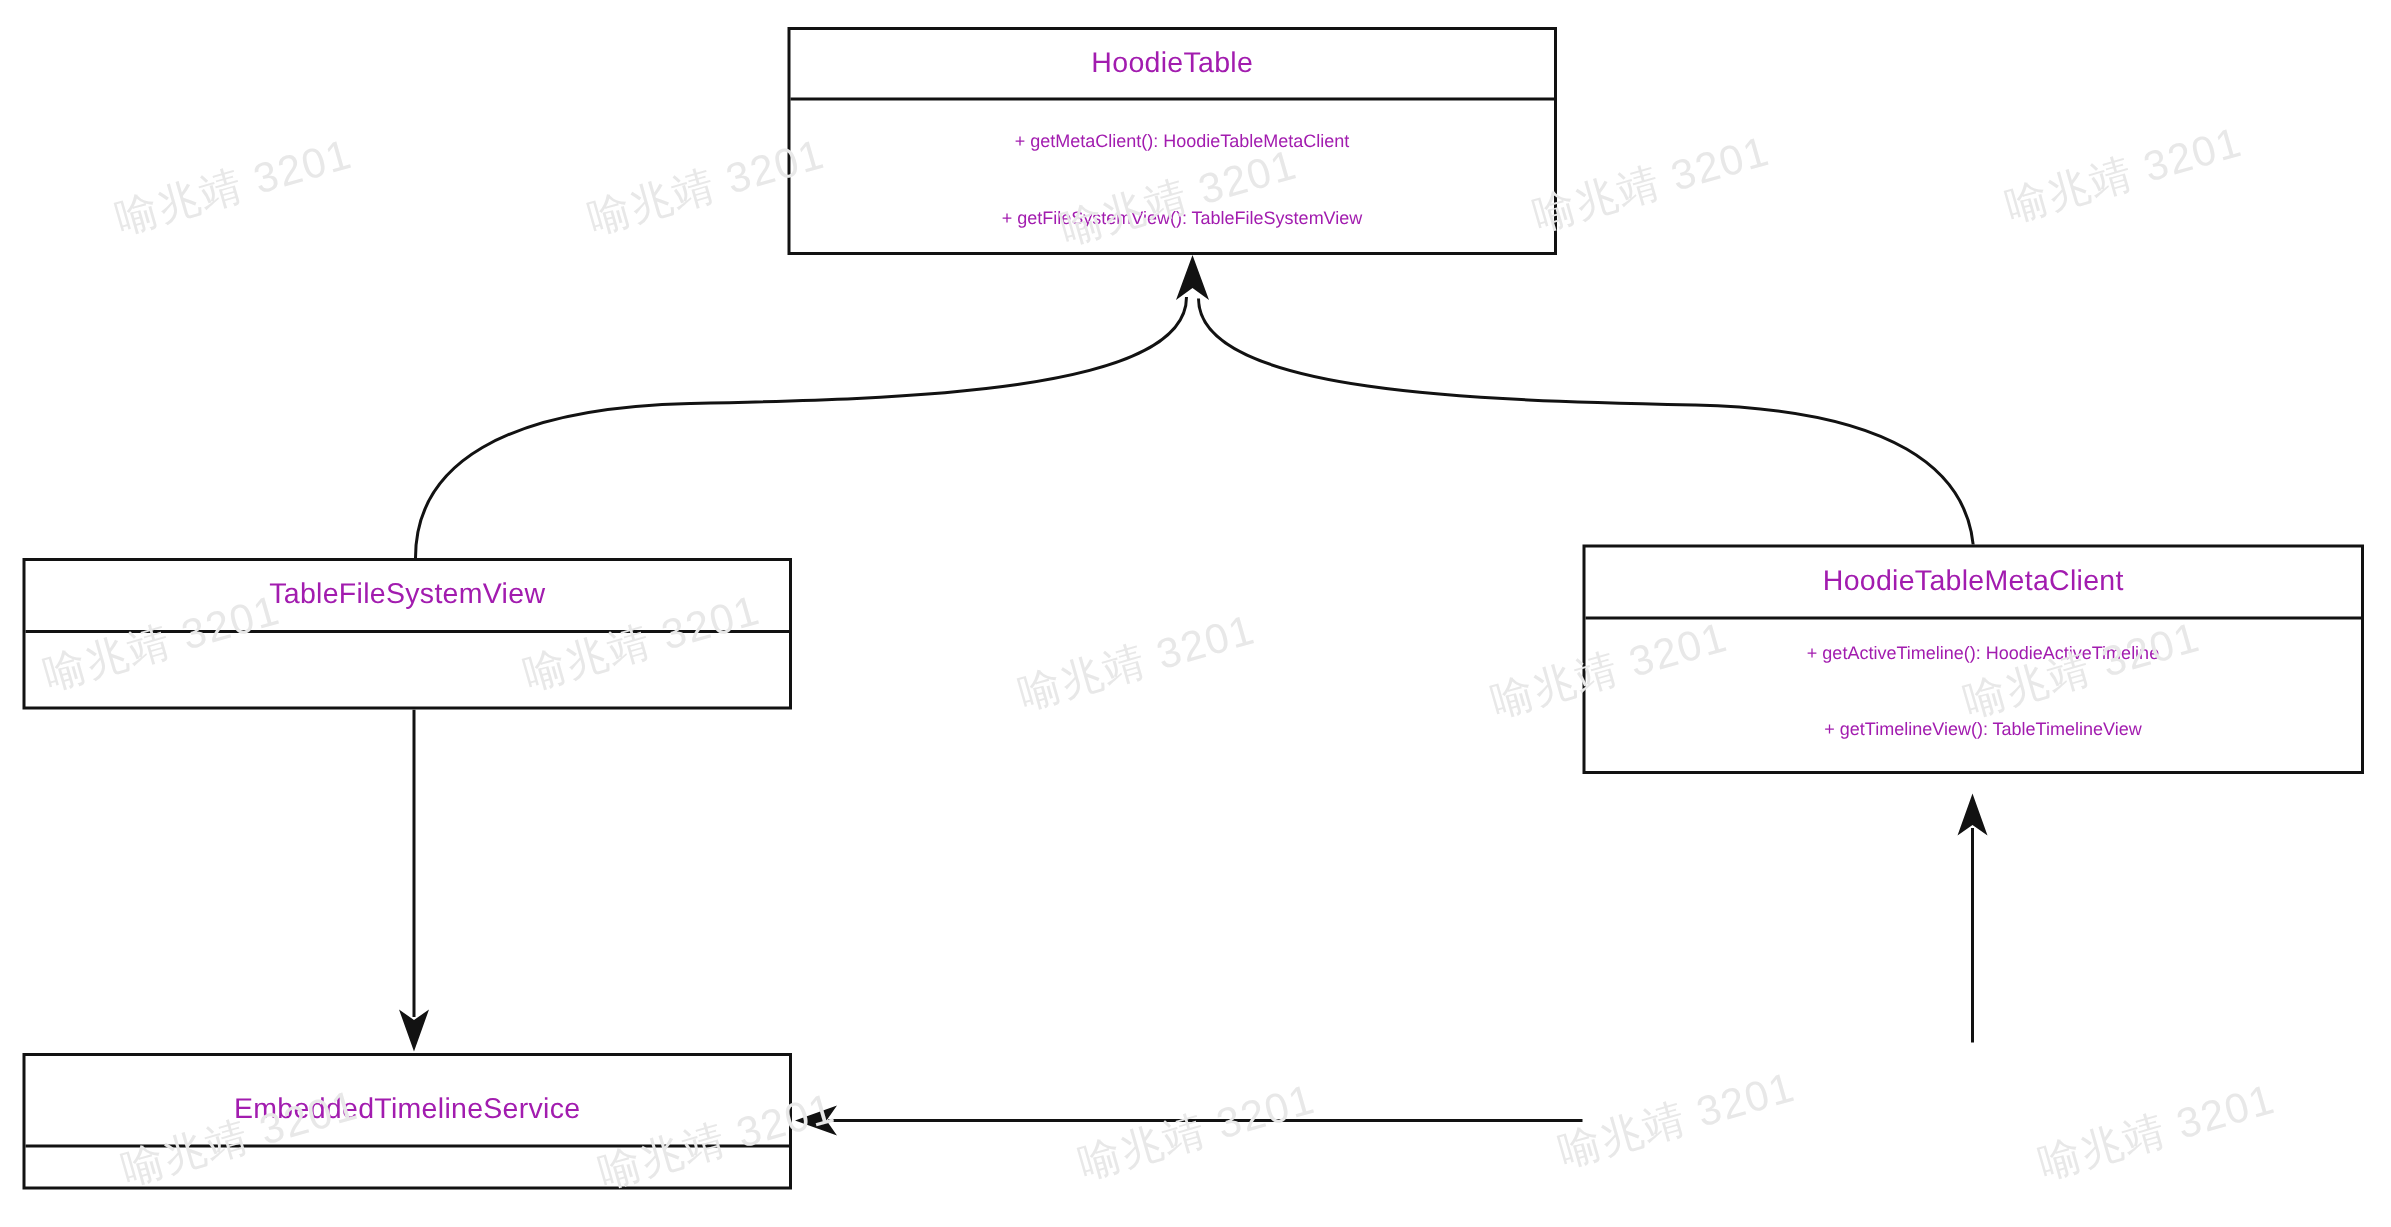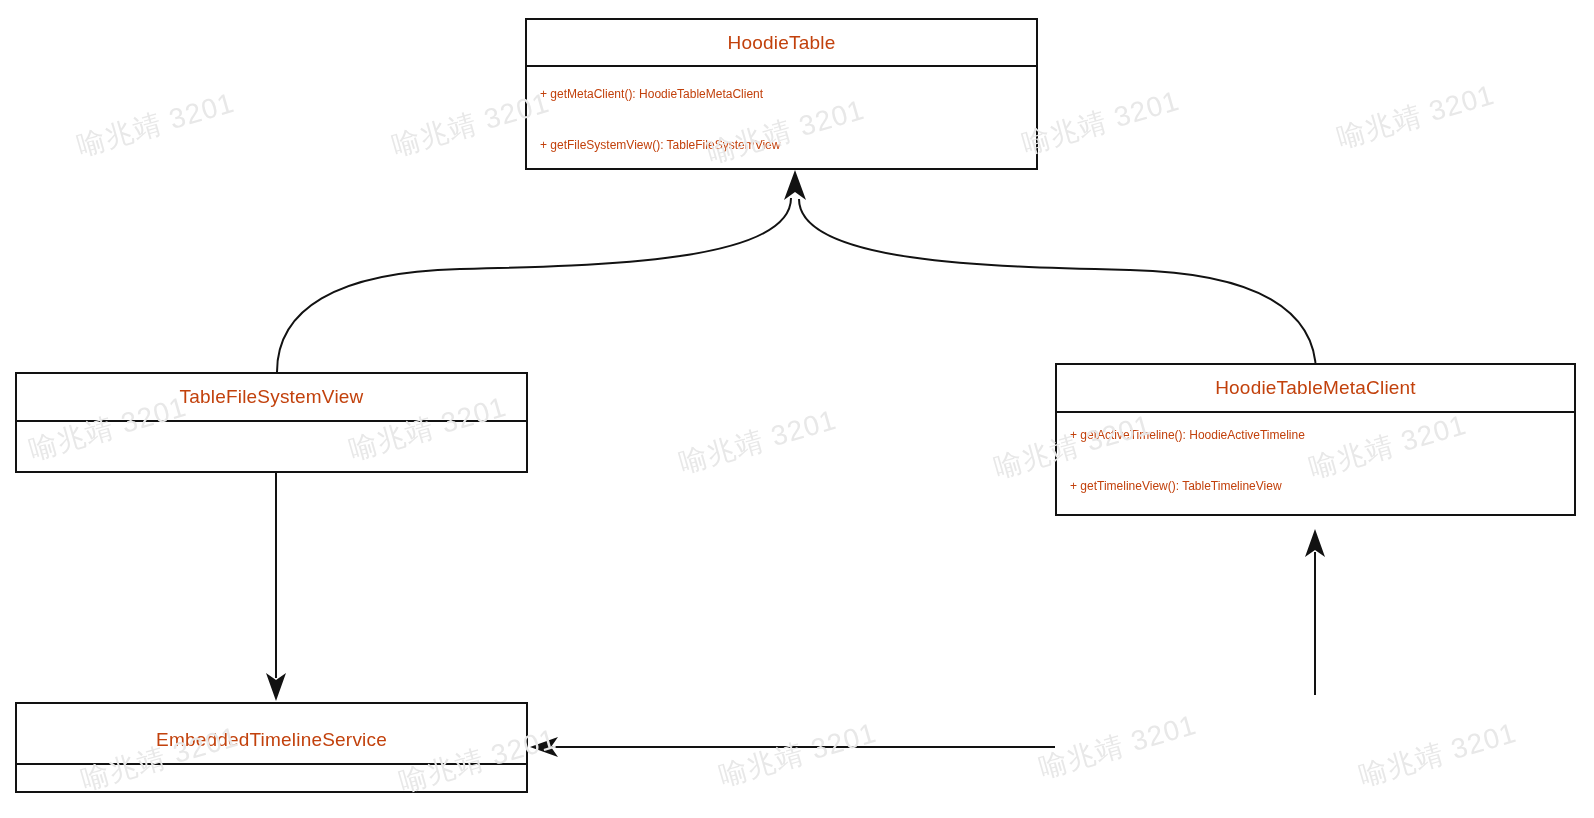--- a/index.html
+++ b/index.html
@@ -28,21 +28,22 @@
   }
   .connectors polygon {
     fill: #121212;
     stroke: none;
   }
   .class-box {
     position: absolute;
     box-sizing: border-box;
     background: #ffffff;
     border: 2px solid #121212;
-    color: #c2410c;
+    color: #a21caf;
+    text-align: center;
   }
   .class-title {
     box-sizing: border-box;
     border-bottom: 2px solid #121212;
     display: flex;
     align-items: center;
     justify-content: center;
     font-size: 19px;
     letter-spacing: 0.2px;
     white-space: nowrap;

